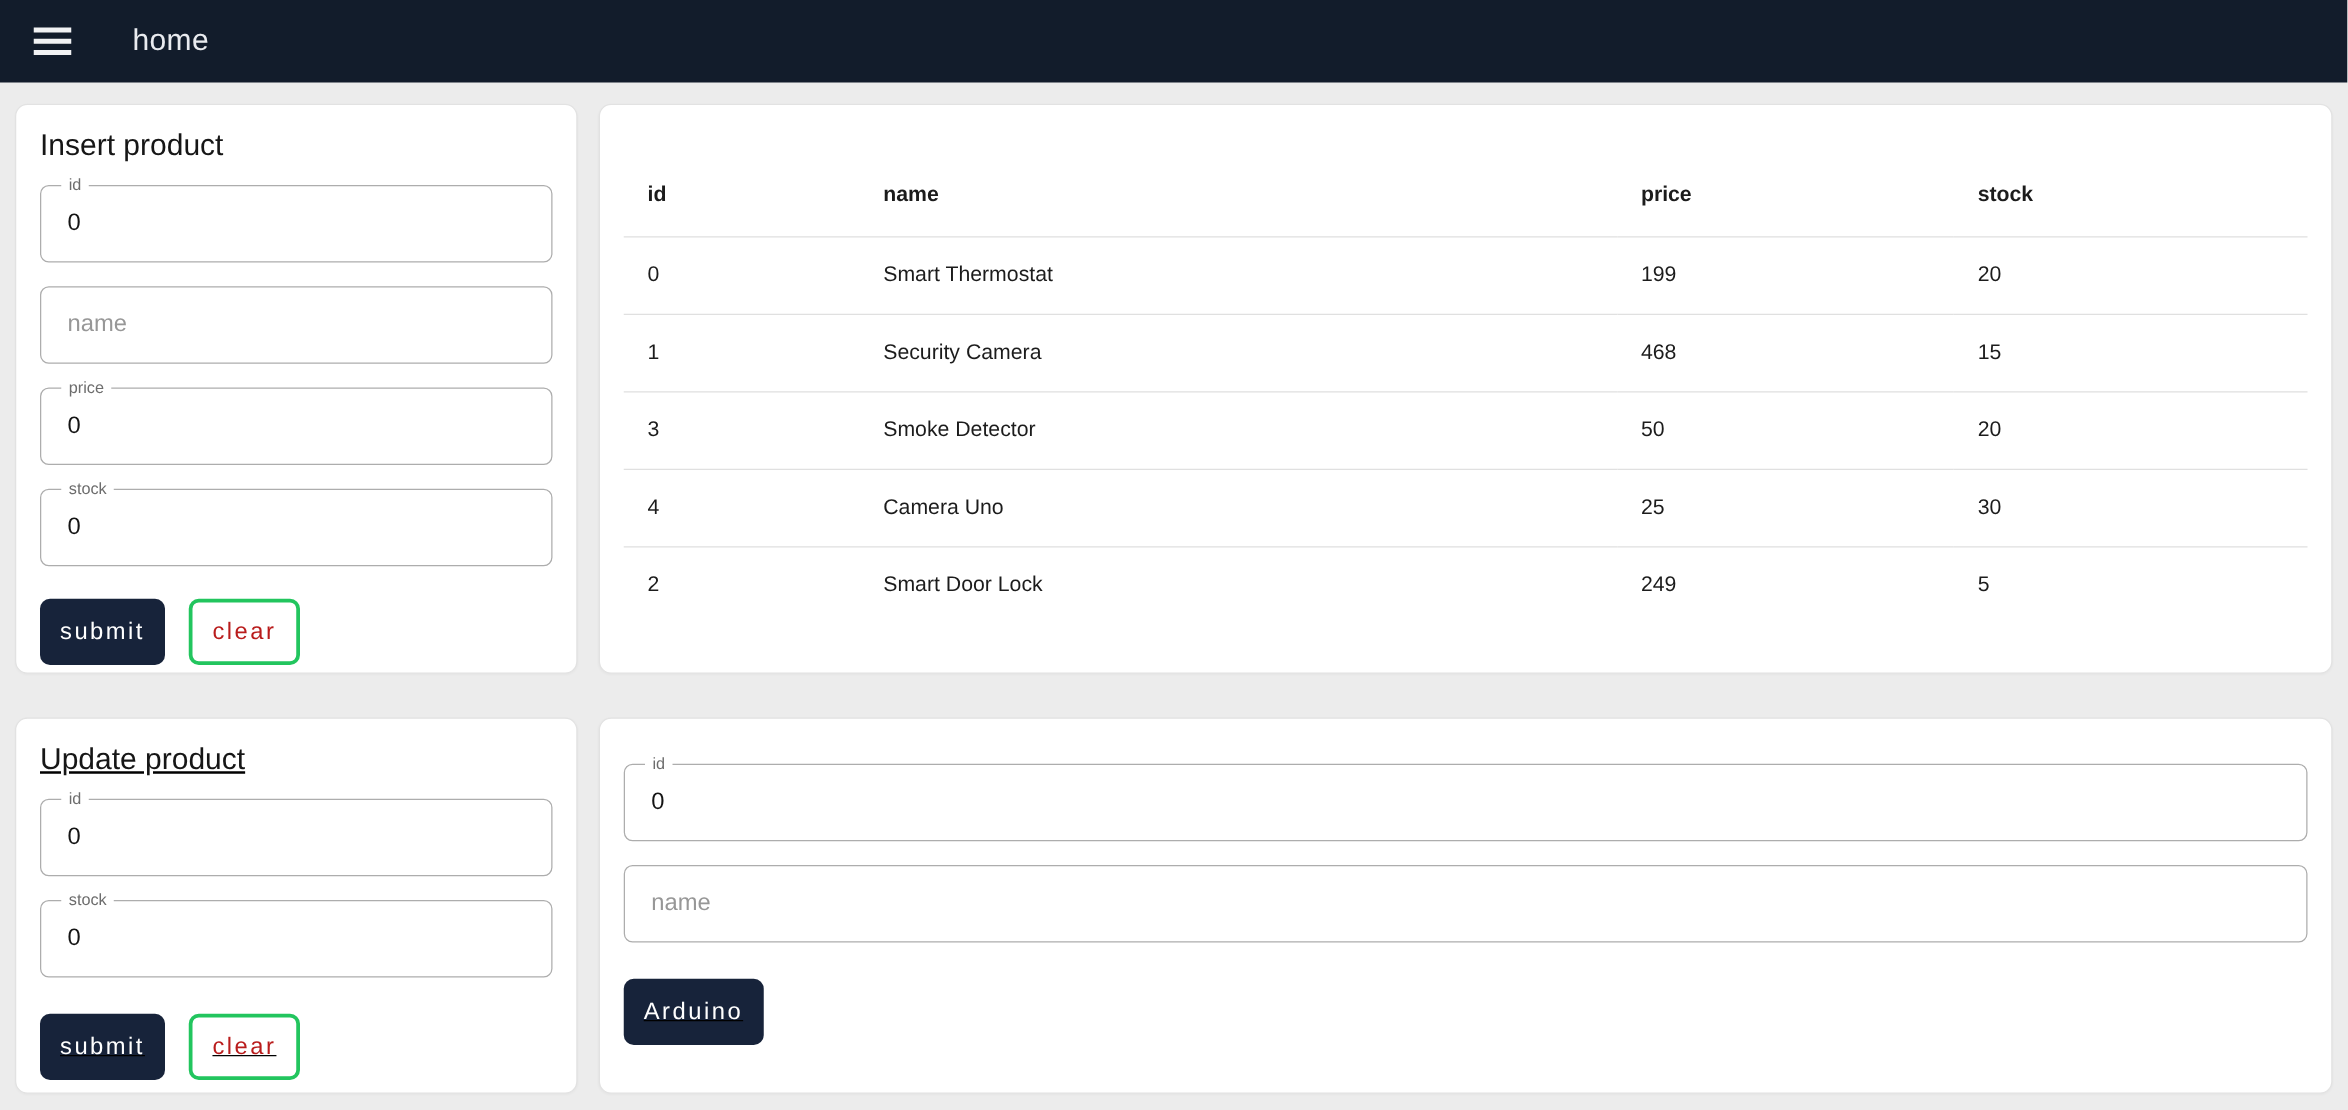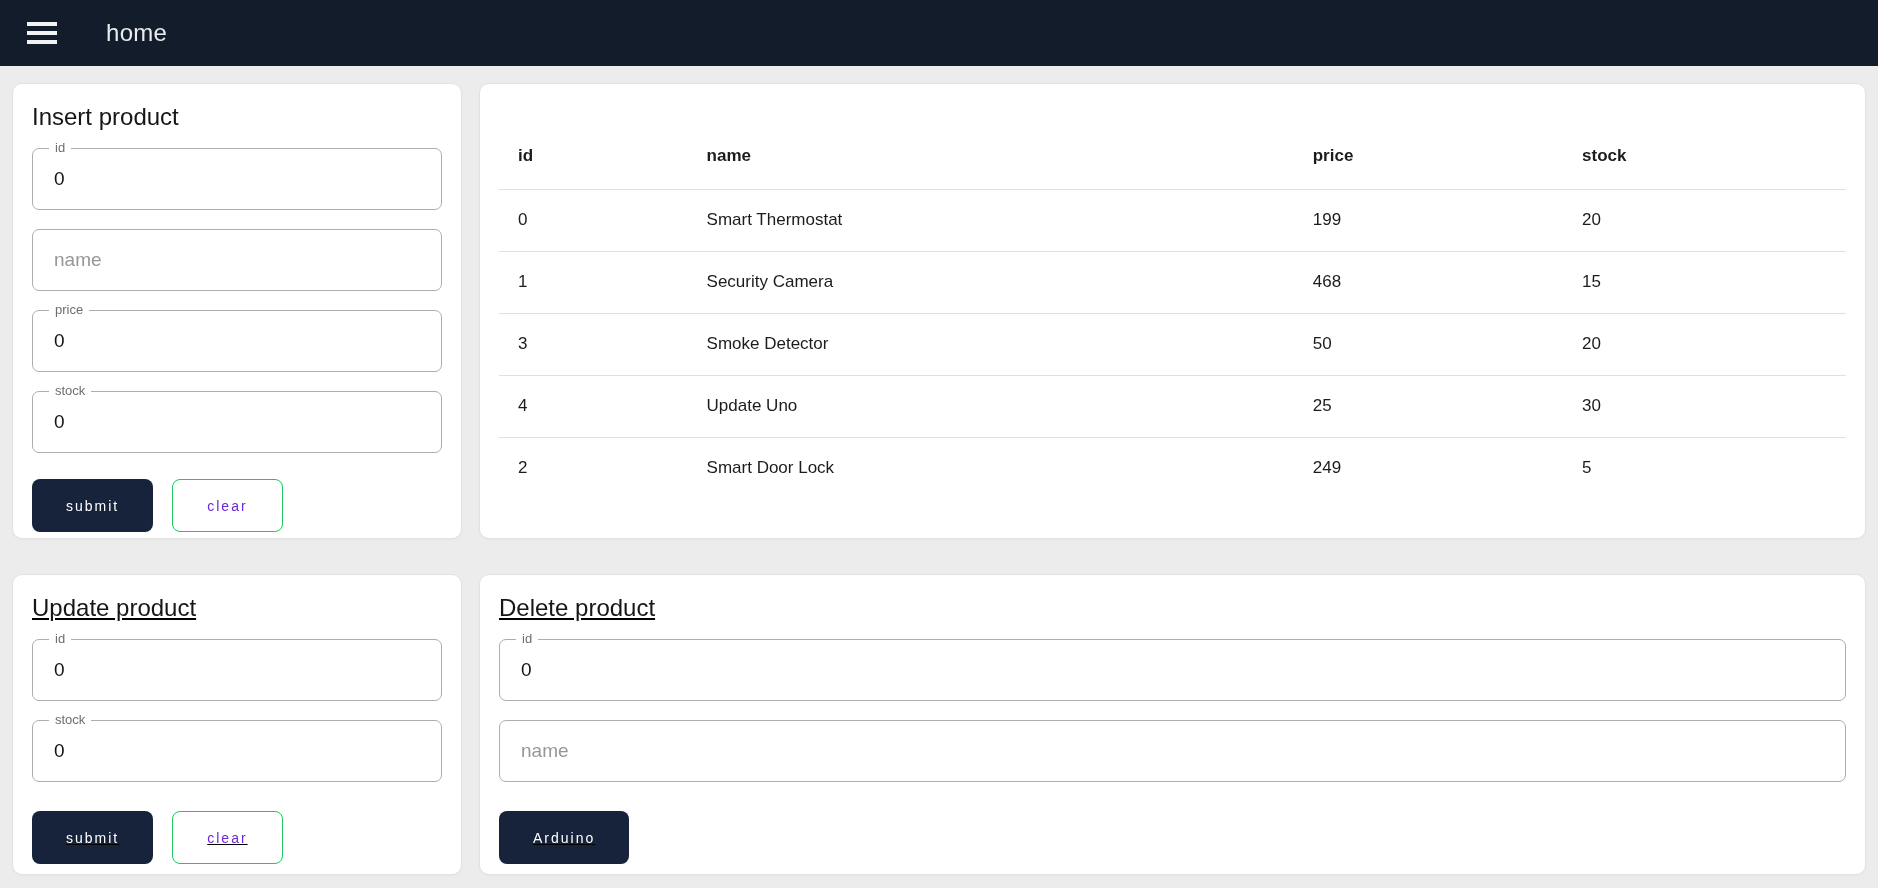--- a/index.html
+++ b/index.html
@@ -89,35 +89,35 @@
   }
   .tf input::placeholder { color: #979797; opacity: 1; }
 
   
   .btn-row { display: flex; gap: 19px; }
   .btn-row-insert { margin-top: 26px; }
   .btn-row-bottom { margin-top: 29px; }
   .btn {
     height: 53px;
     border-radius: 8px;
-    font-size: 14px;
+    font-size: 19px;
     letter-spacing: 2px;
-    padding: 0 34px;
+    padding: 0 16px;
     font-family: inherit;
     cursor: pointer;
   }
   .btn-primary {
     background: #17233a;
     color: #ffffff;
     border: none;
   }
   .btn-outline {
     background: #ffffff;
-    color: #6d28d9;
-    border: 1px solid #22c55e;
+    color: #b91c1c;
+    border: 3px solid #22c55e;
   }
 
   
   table.products {
     width: 100%;
     border-collapse: collapse;
     margin-top: 21px;
   }
   table.products th {
     text-align: left;
@@ -212,21 +212,21 @@
             <td>15</td>
           </tr>
           <tr>
             <td>3</td>
             <td>Smoke Detector</td>
             <td>50</td>
             <td>20</td>
           </tr>
           <tr>
             <td>4</td>
-            <td>Update Uno</td>
+            <td>Camera Uno</td>
             <td>25</td>
             <td>30</td>
           </tr>
           <tr>
             <td>2</td>
             <td>Smart Door Lock</td>
             <td>249</td>
             <td>5</td>
           </tr>
         </tbody>
@@ -249,21 +249,20 @@
         <input type="text" value="0" style="">
       </div>
 
       <div class="btn-row btn-row-bottom">
         <button class="btn btn-primary">submit</button>
         <button class="btn btn-outline">clear</button>
       </div>
     </section>
 
     <section class="panel panel-short col-right">
-      <div class="panel-title">Delete product</div>
 
       <div class="tf tf-first">
         <span class="tf-label">id</span>
         <input type="text" value="0" style="">
       </div>
 
       <div class="tf">
         <input type="text" placeholder="name" style="">
       </div>
 

